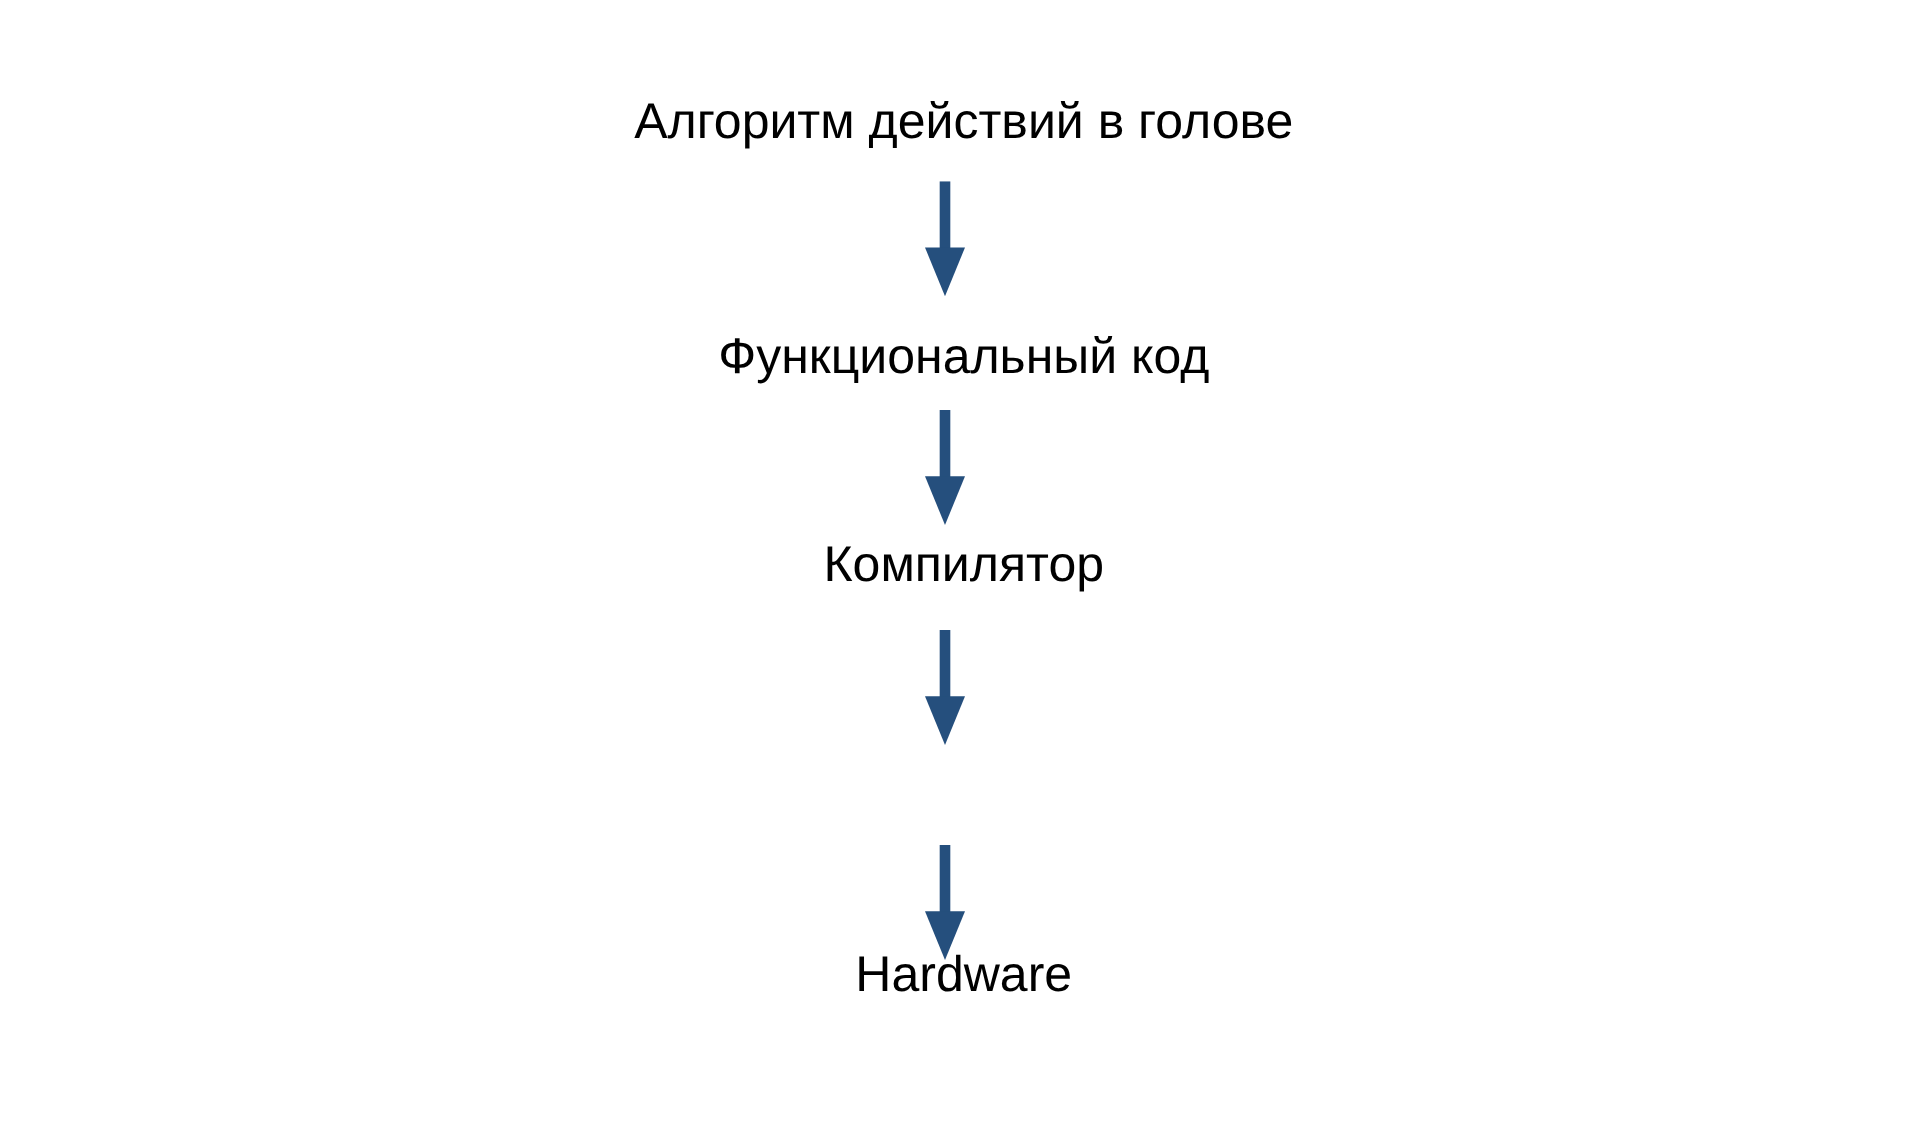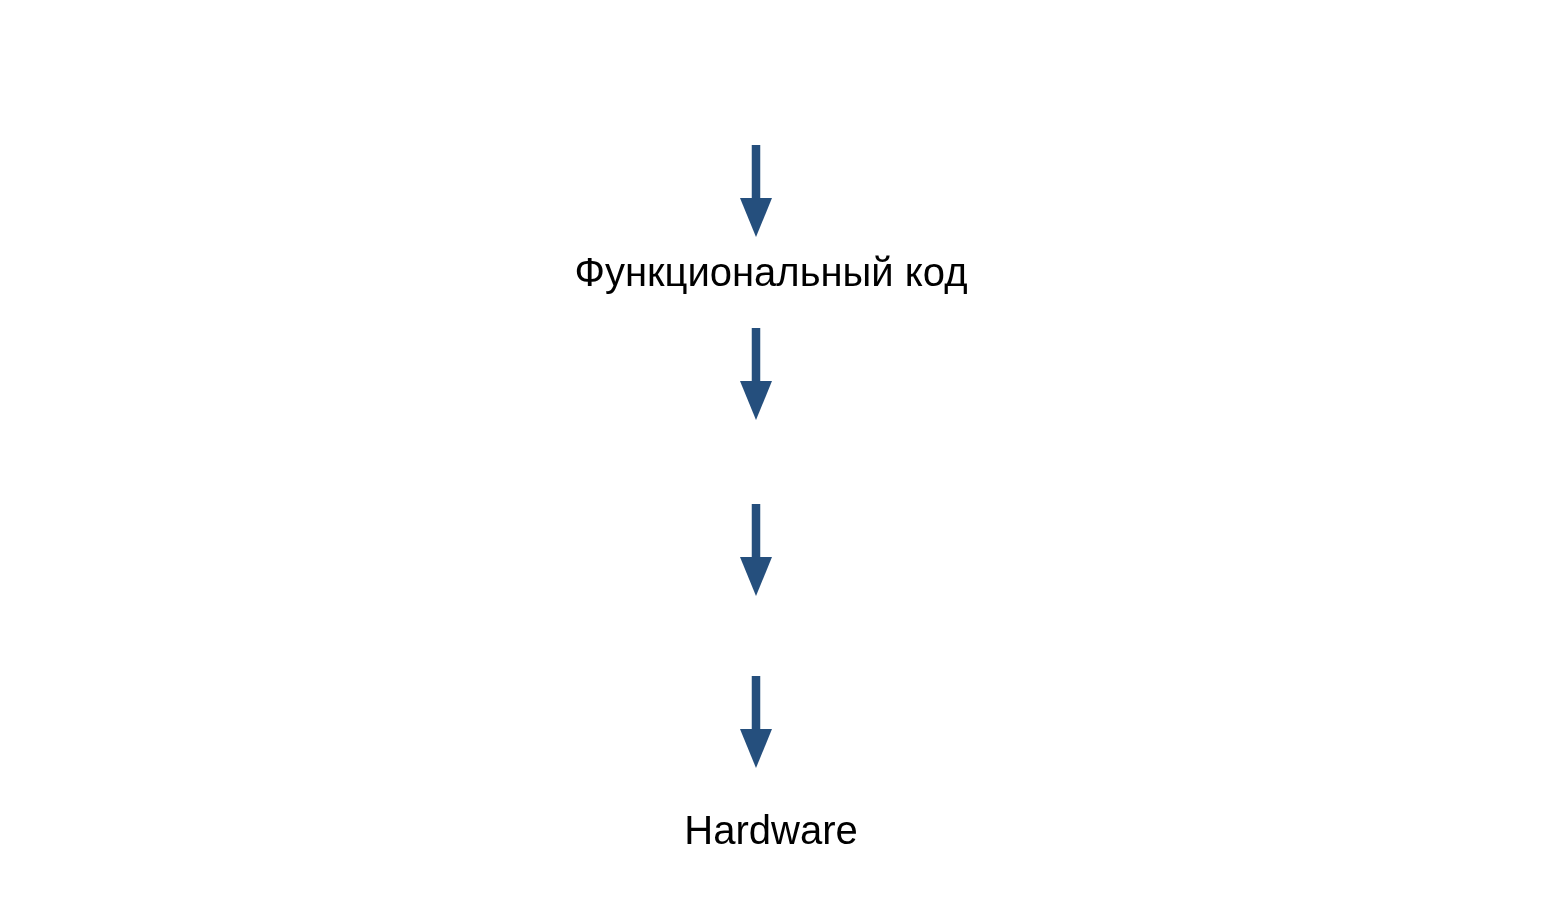--- a/index.html
+++ b/index.html
@@ -31,50 +31,52 @@
     position: absolute;
     left: calc(50% - 31px); 
     width: 32px;
     height: 92px;
   }
   .flow-arrow svg { display: block; width: 32px; height: 92px; }
 
   
   #node-0 { top: 72px; }
   #arrow-0 { top: 145px; }
-  #node-1 { top: 247px; }
+  #node-1 { top: 260px; }
   #arrow-1 { top: 328px; }
   #node-2 { top: 427px; }
   #arrow-2 { top: 504px; }
   #node-3 { top: 603px; }
   #arrow-3 { top: 676px; }
-  #node-4 { top: 805px; }
+  #node-4 { top: 755px; }
 </style>
 </head>
 <body>
 
 <div class="canvas" style="background: rgb(255, 255, 255);">
 
+  <div class="node-label" id="node-0" style="color: rgb(0, 0, 0);">Алгоритм действий в голове</div>
 
   <div class="flow-arrow" id="arrow-0">
     <svg viewBox="0 0 32 92" xmlns="http://www.w3.org/2000/svg">
       <rect x="11.75" y="0" width="8.5" height="57" fill="#254f7d"></rect>
       <polygon points="0,53 32,53 16,92" fill="#254f7d"></polygon>
     </svg>
   </div>
 
   <div class="node-label" id="node-1" style="color: rgb(0, 0, 0);">Функциональный код</div>
 
   <div class="flow-arrow" id="arrow-1">
     <svg viewBox="0 0 32 92" xmlns="http://www.w3.org/2000/svg">
       <rect x="11.75" y="0" width="8.5" height="57" fill="#254f7d"></rect>
       <polygon points="0,53 32,53 16,92" fill="#254f7d"></polygon>
     </svg>
   </div>
 
+  <div class="node-label" id="node-2" style="color: rgb(0, 0, 0);">Компилятор</div>
 
   <div class="flow-arrow" id="arrow-2">
     <svg viewBox="0 0 32 92" xmlns="http://www.w3.org/2000/svg">
       <rect x="11.75" y="0" width="8.5" height="57" fill="#254f7d"></rect>
       <polygon points="0,53 32,53 16,92" fill="#254f7d"></polygon>
     </svg>
   </div>
 
 
   <div class="flow-arrow" id="arrow-3">

